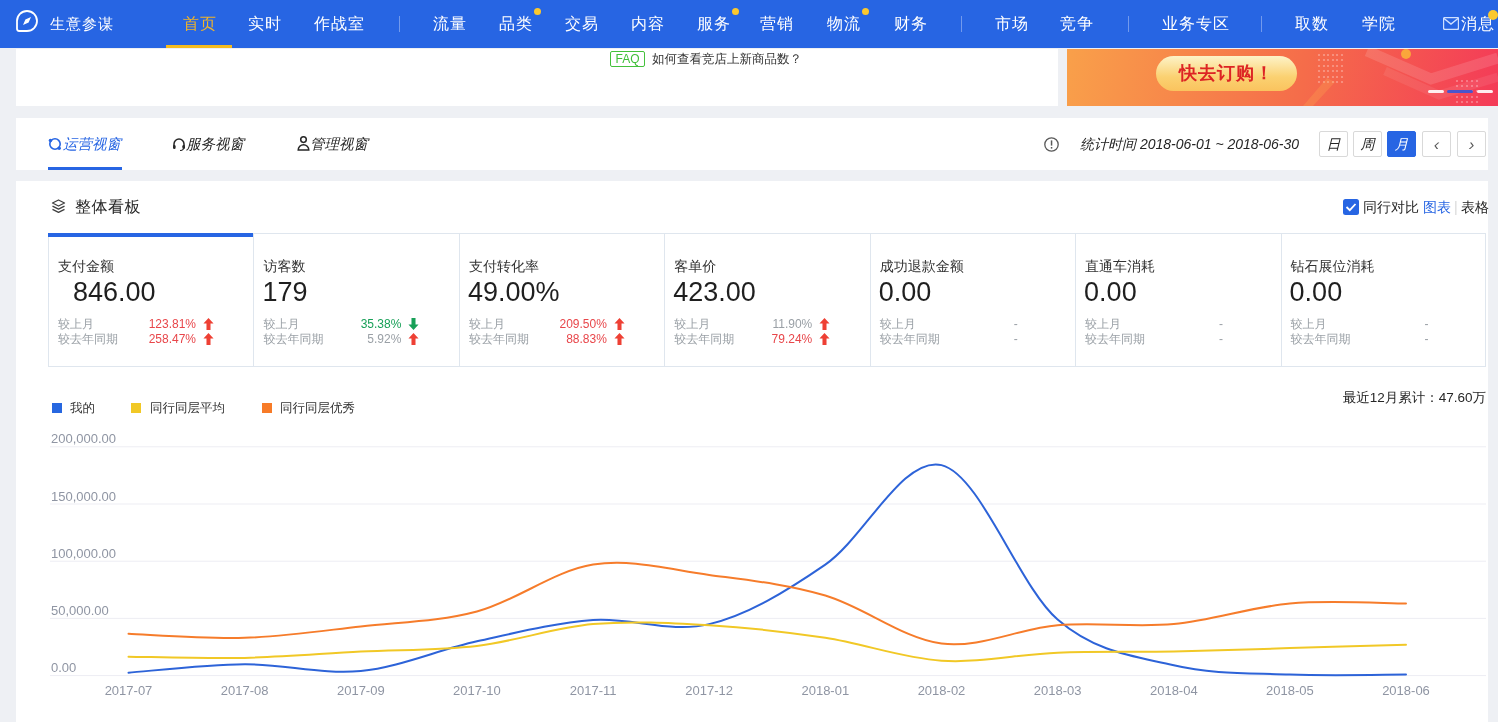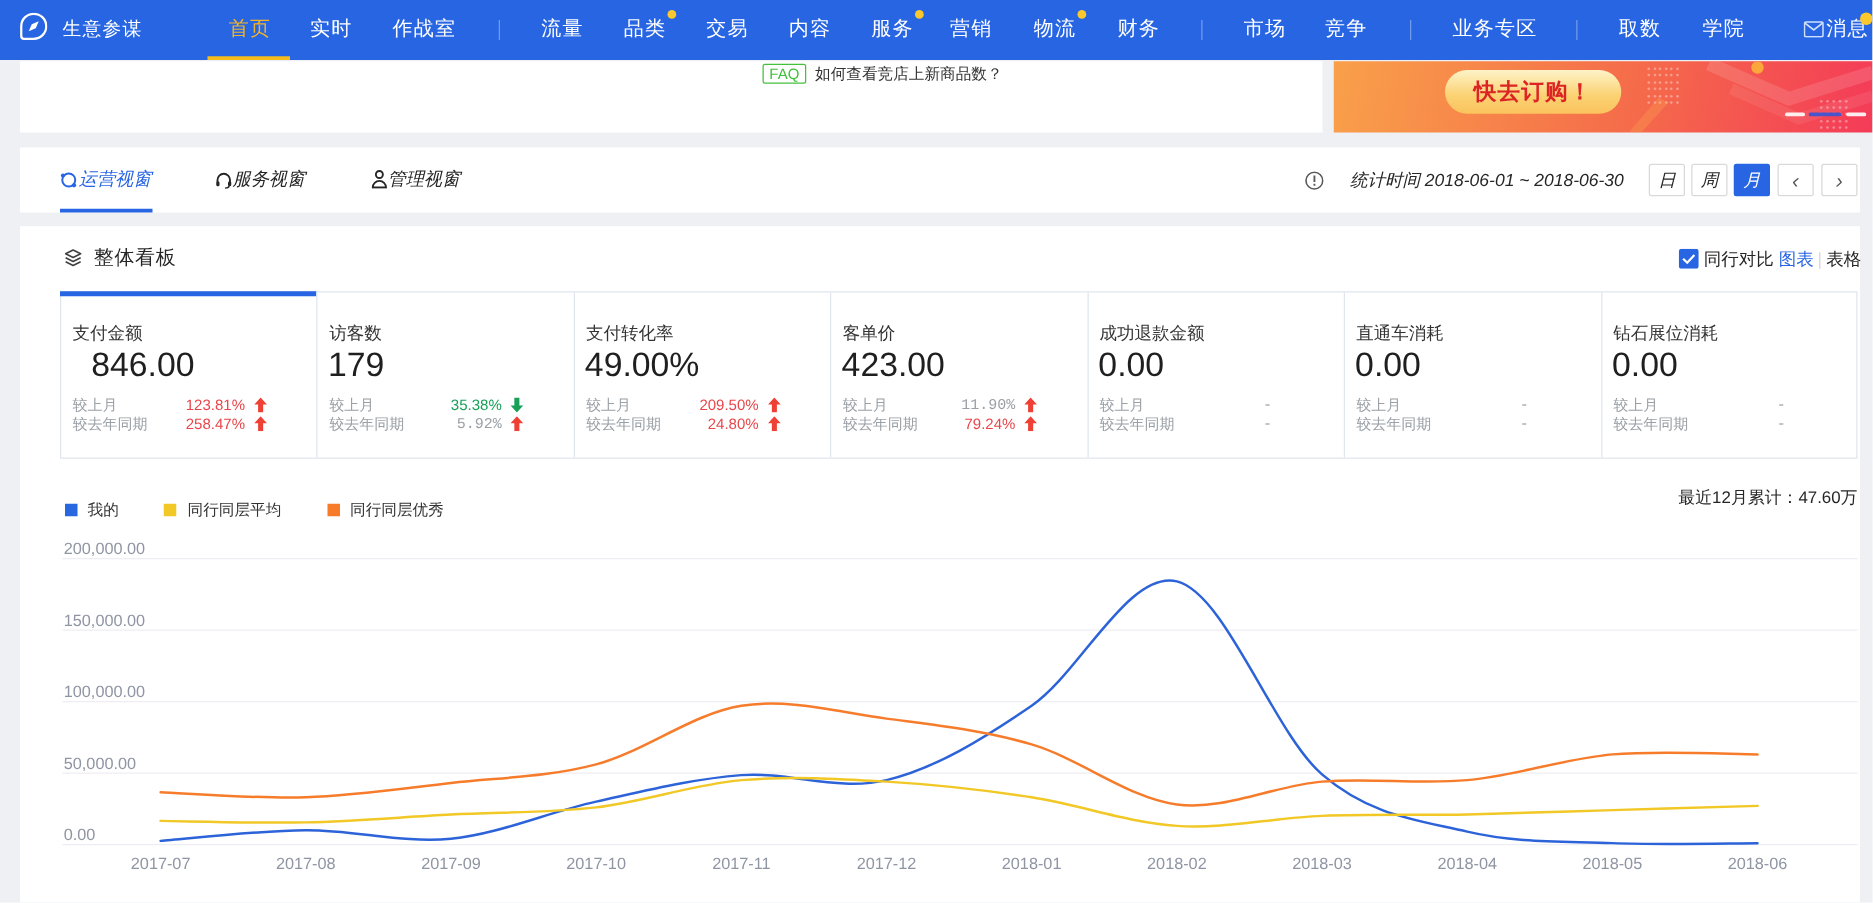--- a/index.html
+++ b/index.html
@@ -35,21 +35,21 @@
   #cards{position:absolute;left:32px;top:48px;width:1438px;height:139px;}
   #cardbox{position:absolute;left:0;top:4px;width:1436px;height:132px;border:1px solid #dfe6ee;}
   .vsep{position:absolute;top:5px;width:1px;height:132px;background:#dfe6ee;}
   .bluebar{position:absolute;left:0;top:4px;width:205.4px;height:4px;background:#2765e3;}
   .mt{position:absolute;top:29px;font-size:14px;color:#333;height:16px;line-height:16px;}
   .mv{position:absolute;top:47.5px;font-size:27px;color:#1f1f1f;height:30px;line-height:30px;}
   .ml{position:absolute;font-size:12px;color:#9aa0a6;height:14px;line-height:14px;}
   .mp{position:absolute;font-size:12px;height:14px;line-height:14px;text-align:right;width:80px;}
   .red{color:#e8464a;}
   .green{color:#18a058;}
-  .gray{color:#9aa0a6;font-family:Liberation Mono, monospace;}
+  .gray{color:#9aa0a6;}
   .arr{position:absolute;width:11px;height:12px;}
   
   .lsq{position:absolute;top:222px;width:10px;height:10px;}
   .ltx{position:absolute;top:221px;font-size:12.5px;color:#333;height:13px;line-height:13px;}
   #cum{position:absolute;top:209px;right:2px;white-space:nowrap;font-size:13.5px;color:#262626;height:16px;line-height:16px;margin-left:48px;}
 </style>
 </head>
 <body>
 <div id="page">
 
@@ -254,21 +254,21 @@
           <path d="M6,0 L11.5,6 H8.2 V13 H3.8 V6 H0.5 Z" fill="#ee4034"></path>
         </svg>
     <div class="mt" style="left:420.9px;">支付转化率</div>
     <div class="mv" style="left:419.9px;">49.00%</div>
     <div class="ml" style="left:420.9px;top:88px;">较上月</div>
     <div class="mp red" style="left:478.9px;top:88px;">209.50%</div>
     <svg class="arr" style="left:565.9px;top:89px" viewBox="0 0 12 13">
           <path d="M6,0 L11.5,6 H8.2 V13 H3.8 V6 H0.5 Z" fill="#ee4034"></path>
         </svg>
     <div class="ml" style="left:420.9px;top:103px;">较去年同期</div>
-    <div class="mp red" style="left:478.9px;top:103px;">24.80%</div>
+    <div class="mp red" style="left:478.9px;top:103px;">88.83%</div>
     <svg class="arr" style="left:565.9px;top:104px" viewBox="0 0 12 13">
           <path d="M6,0 L11.5,6 H8.2 V13 H3.8 V6 H0.5 Z" fill="#ee4034"></path>
         </svg>
     <div class="mt" style="left:626.3px;">客单价</div>
     <div class="mv" style="left:625.3px;">423.00</div>
     <div class="ml" style="left:626.3px;top:88px;">较上月</div>
     <div class="mp gray" style="left:684.3px;top:88px;">11.90%</div>
     <svg class="arr" style="left:771.3px;top:89px" viewBox="0 0 12 13">
           <path d="M6,0 L11.5,6 H8.2 V13 H3.8 V6 H0.5 Z" fill="#ee4034"></path>
         </svg>

